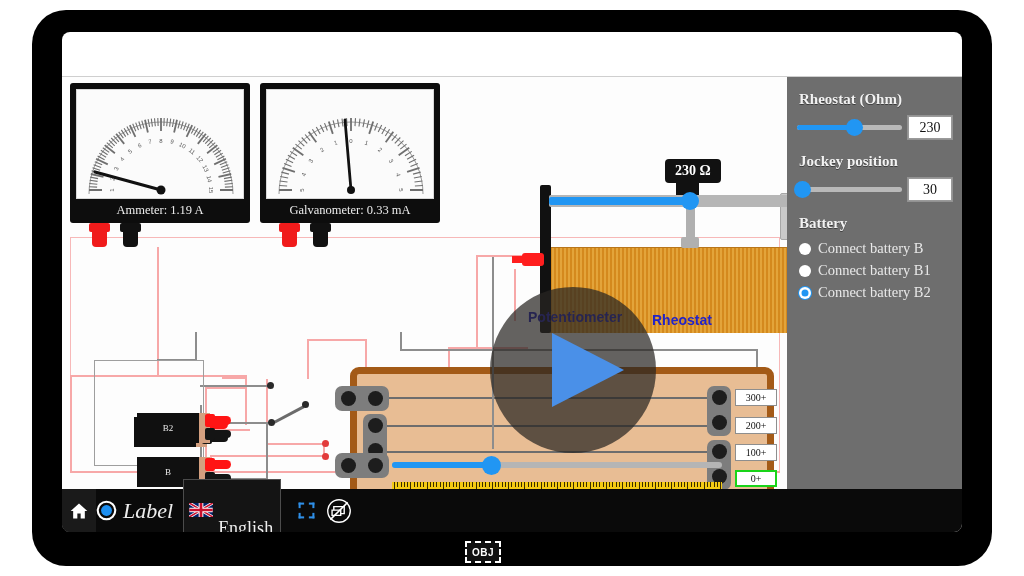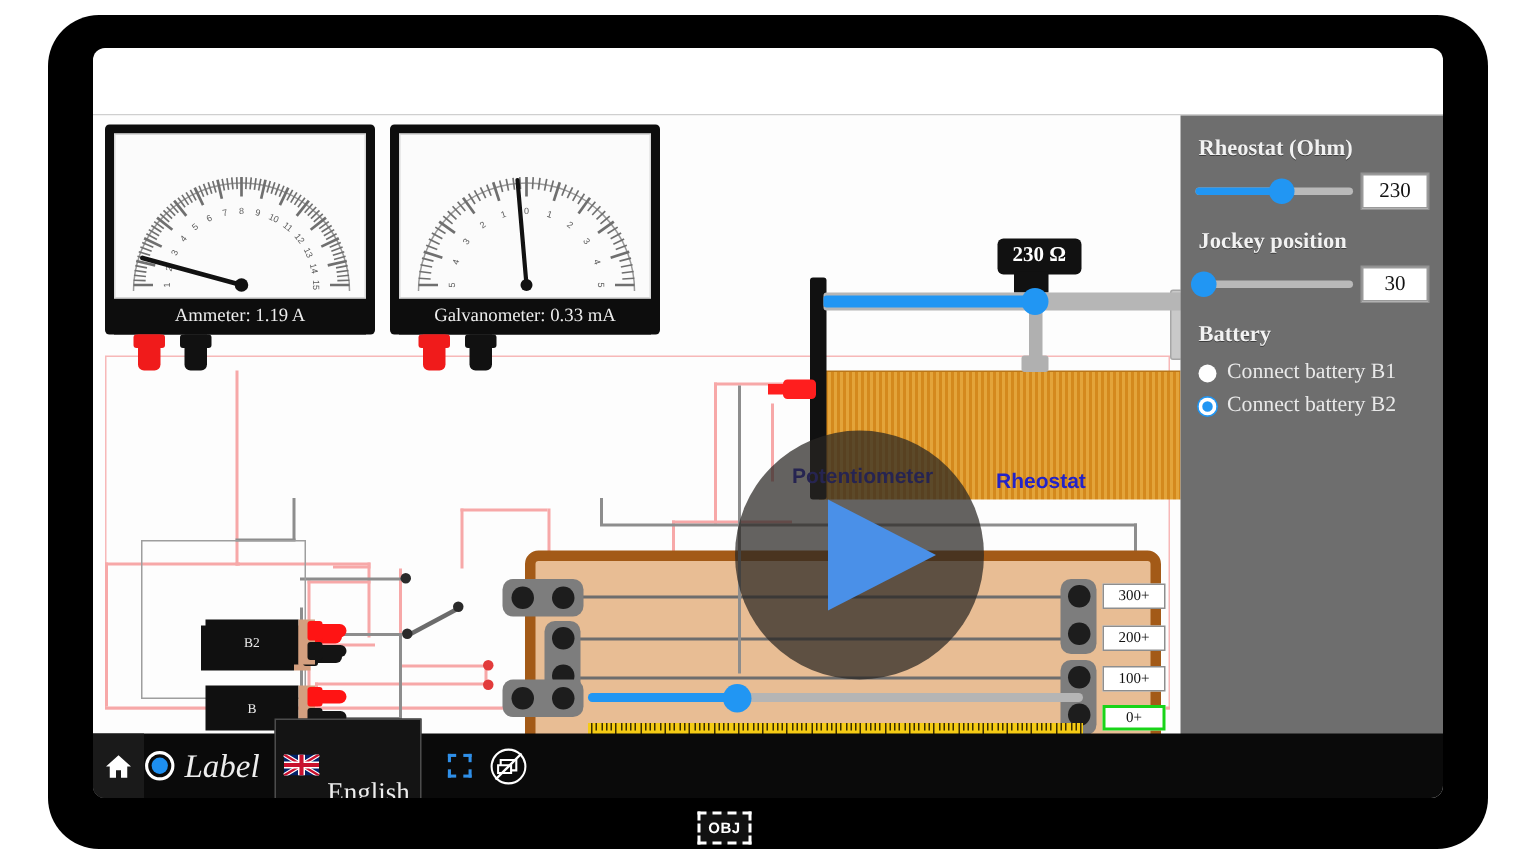--- a/index.html
+++ b/index.html
@@ -519,21 +519,21 @@
           <div class="rh-tip" style="left:0px;top:68px;"></div>
           <div class="rh-tipstub" style="left:-10px;top:71px;"></div>
 
           <div class="rh-bar">
             <div class="rh-bar-fill" style="width:140px;"></div>
           </div>
           <div class="rh-stem" style="left:164px;top:18px;height:38px;"></div>
           <div class="rh-foot" style="left:159px;top:52px;"></div>
           <div class="rh-knob" style="left:159px;top:7px;"></div>
         </div>
-        <div class="lbl-blue" style="left:590px;top:235px;padding-left:12px;">Rheostat</div>
+        <div class="lbl-blue" style="left:590px;top:235px;">Rheostat</div>
 
         <div class="box-outline" style="left:32px;top:283px;width:110px;height:106px;"></div>
 
         <div class="batt" style="left:72px;top:292px;margin-top:48px;">
           <div class="batt-body">B1</div>
           <div class="batt-end"></div>
           <div class="batt-pos"></div>
           <div class="batt-neg"></div>
         </div>
         <div class="batt" style="left:75px;top:336px;">
@@ -718,20 +718,24 @@
             <div class="fill" style="width:3%"></div>
             <div class="knob" style="left:5%"></div>
           </div>
           <div class="numbox">30</div>
         </div>
 
         <div class="side-head" style="margin-top:2px;">Battery</div>
 
         <div class="radio-row">
           <span class="radio"></span>
+          <span class="radio-label">Connect battery B</span>
+        </div>
+        <div class="radio-row">
+          <span class="radio"></span>
           <span class="radio-label">Connect battery B1</span>
         </div>
         <div class="radio-row">
           <span class="radio on"></span>
           <span class="radio-label">Connect battery B2</span>
         </div>
 
       </div>
     </div>
 

